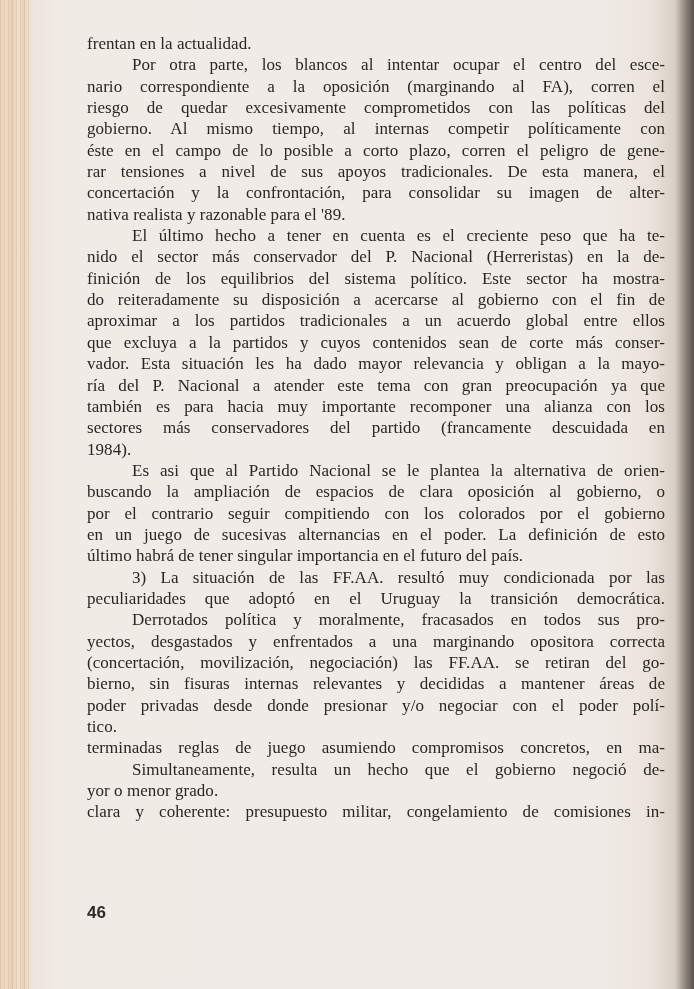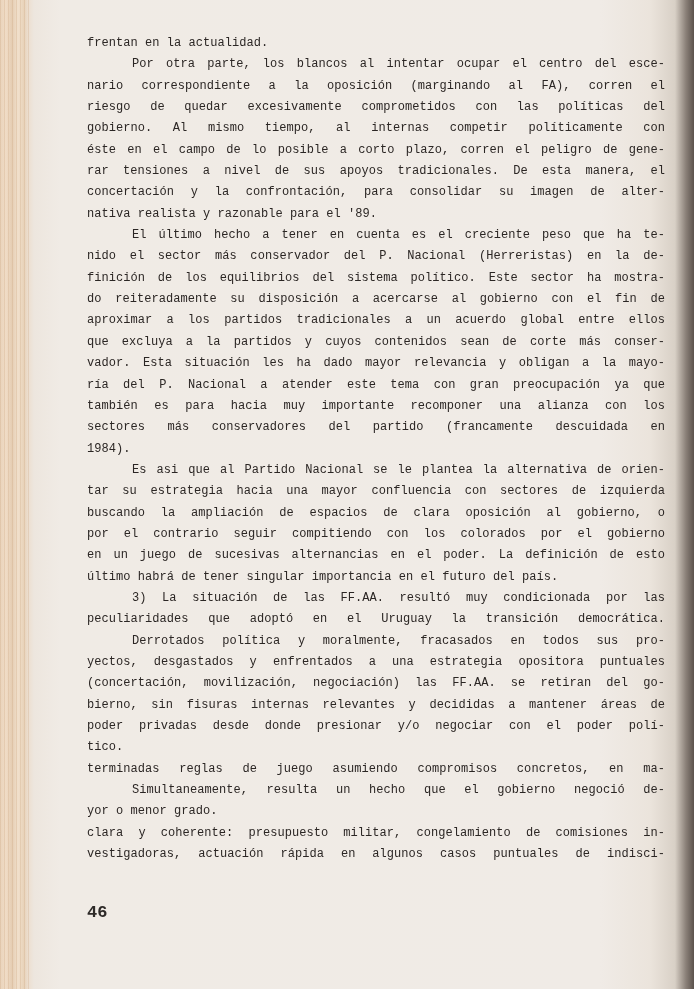--- a/index.html
+++ b/index.html
@@ -27,22 +27,22 @@
       top: 0;
       width: 30px;
       height: 989px;
       background: repeating-linear-gradient(90deg, rgba(200,160,120,0.25) 0px, rgba(200,160,120,0.25) 1px, transparent 1px, transparent 4px);
     }
     .text-block {
       position: absolute;
       left: 87px;
       top: 33px;
       width: 578px;
-      font-family: Liberation Mono, monospace;
-      font-size: 12px;
+      font-family: Liberation Serif, serif;
+      font-size: 17px;
       line-height: 21.35px;
       color: #2b2624;
       letter-spacing: 0.05px;
     }
     .line {
       display: block;
       white-space: nowrap;
       text-align: justify;
       text-align-last: justify;
       height: 21.35px;
@@ -51,21 +51,21 @@
     .line.last {
       text-align-last: left;
     }
     .line.indent {
       padding-left: 45px;
     }
     .page-number {
       position: absolute;
       left: 87px;
       top: 903px;
-      font-family: Liberation Mono, monospace;
+      font-family: Liberation Sans, sans-serif;
       font-weight: bold;
       font-size: 17px;
       color: #2e2a28;
     }
   </style>
 </head>
 <body>
 
 <div class="page">
   <div class="edge-lines"></div>
@@ -84,33 +84,31 @@
       <span class="line">finición de los equilibrios del sistema político. Este sector ha mostra-</span>
       <span class="line">do reiteradamente su disposición a acercarse al gobierno con el fin de</span>
       <span class="line">aproximar a los partidos tradicionales a un acuerdo global entre ellos</span>
       <span class="line">que excluya a la partidos y cuyos contenidos sean de corte más conser-</span>
       <span class="line">vador. Esta situación les ha dado mayor relevancia y obligan a la mayo-</span>
       <span class="line">ría del P. Nacional a atender este tema con gran preocupación ya que</span>
       <span class="line">también es para hacia muy importante recomponer una alianza con los</span>
       <span class="line">sectores más conservadores del partido (francamente descuidada en</span>
       <span class="line last">1984).</span>
       <span class="line indent">Es asi que al Partido Nacional se le plantea la alternativa de orien-</span>
-      <span class="line">tar su estrategia hacia una mayor confluencia con sectores de izquierda</span>
       <span class="line">buscando la ampliación de espacios de clara oposición al gobierno, o</span>
       <span class="line">por el contrario seguir compitiendo con los colorados por el gobierno</span>
       <span class="line">en un juego de sucesivas alternancias en el poder. La definición de esto</span>
       <span class="line last">último habrá de tener singular importancia en el futuro del país.</span>
       <span class="line indent">3) La situación de las FF.AA. resultó muy condicionada por las</span>
       <span class="line">peculiaridades que adoptó en el Uruguay la transición democrática.</span>
       <span class="line indent">Derrotados política y moralmente, fracasados en todos sus pro-</span>
-      <span class="line">yectos, desgastados y enfrentados a una estrategia opositora puntuales</span>
+      <span class="line">yectos, desgastados y enfrentados a una marginando opositora correcta</span>
       <span class="line">(concertación, movilización, negociación) las FF.AA. se retiran del go-</span>
       <span class="line">bierno, sin fisuras internas relevantes y decididas a mantener áreas de</span>
       <span class="line">poder privadas desde donde presionar y/o negociar con el poder polí-</span>
       <span class="line last">tico.</span>
       <span class="line">terminadas reglas de juego asumiendo compromisos concretos, en ma-</span>
       <span class="line indent">Simultaneamente, resulta un hecho que el gobierno negoció de-</span>
       <span class="line last">yor o menor grado.</span>
       <span class="line">clara y coherente: presupuesto militar, congelamiento de comisiones in-</span>
-      <span class="line">vestigadoras, actuación rápida en algunos casos puntuales de indisci-</span>
     </div>
   <div class="page-number">46</div>
 </div>
 
 </body></html>

